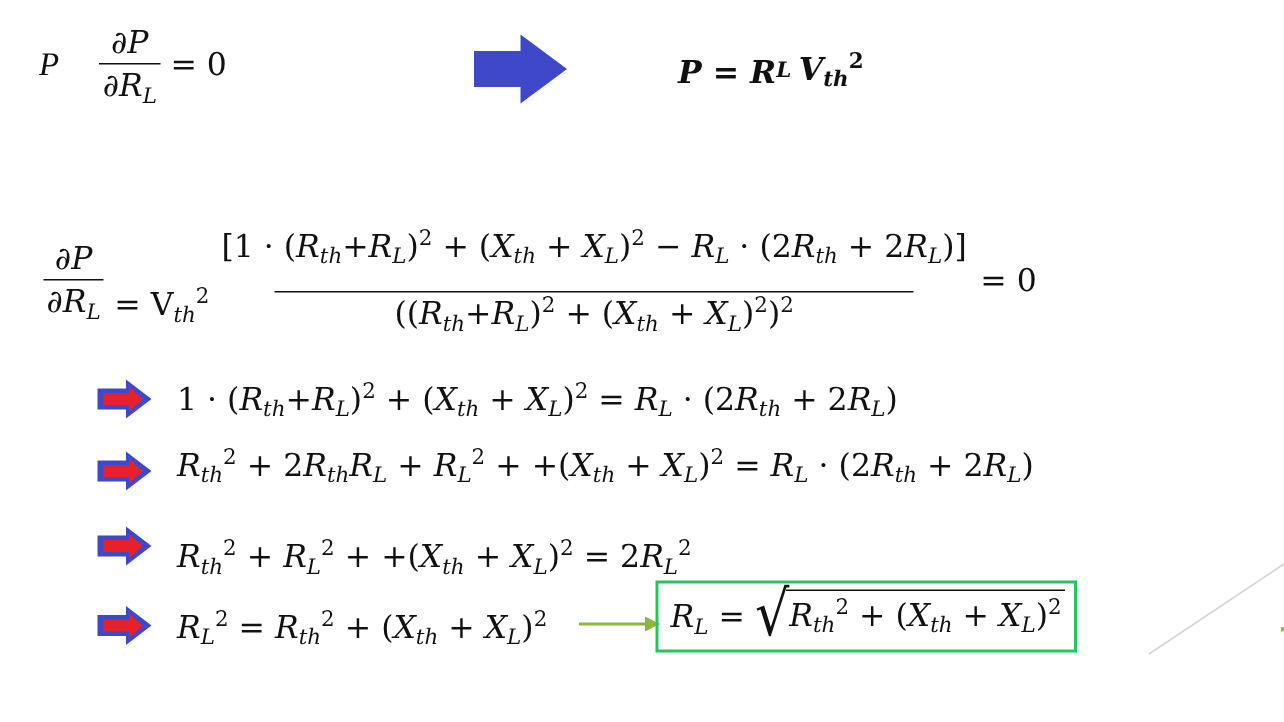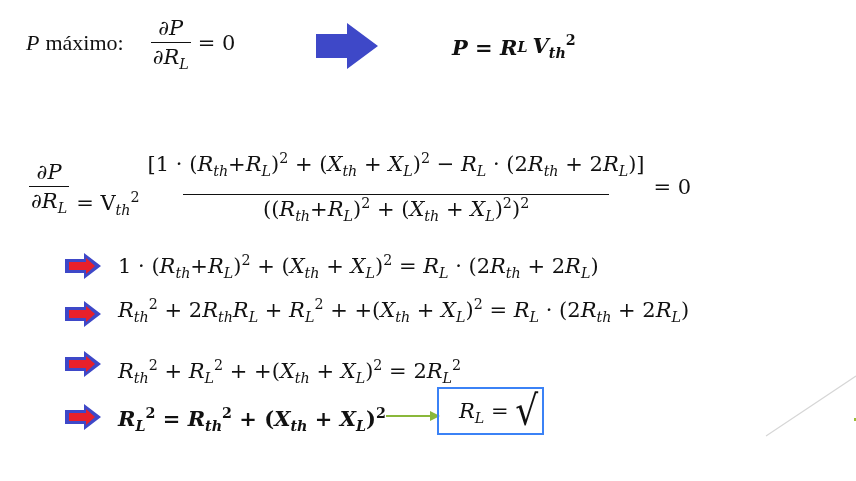--- a/index.html
+++ b/index.html
@@ -12,36 +12,35 @@
   .i { font-style: italic; }
   sub { font-size: 0.68em; vertical-align: -0.32em; font-style: italic; line-height: 0; }
   sup { font-size: 0.68em; vertical-align: 0.55em; line-height: 0; }
   .frac { display: inline-flex; flex-direction: column; align-items: center; vertical-align: middle; margin: 0 3px; }
   .frac .num { padding: 0 2px 3px 2px; }
   .frac .den { padding: 4px 2px 0 2px; border-top: 1.6px solid #111; }
   .label-text { font-family: "Liberation Serif", "DejaVu Serif", serif; font-size: 22px; }
   .row { display: flex; align-items: center; }
   .big-arrow { width: 64px; height: 48px; }
   .small-arrow { width: 38px; height: 28px; }
-  .result-box { border: 2px solid #3b82f6; padding: 4px 6px 4px 20px; display: inline-flex; align-items: center; text-align: right; }
+  .result-box { border: 2px solid #22c55e; padding: 4px 6px 4px 8px; display: inline-flex; align-items: center; text-align: right; }
   .sqrt { display: inline-flex; align-items: stretch; }
   .sqrt .rad { border-top: 1.6px solid #111; padding: 6px 2px 0 2px; }
   .sqrt-sign { font-size: 36px; line-height: 1; margin-right: -2px; transform: scaleY(1.15); }
 </style>
 </head>
 <body>
 
 <svg class="abs" style="left:760px;top:370px;" width="96" height="70" viewBox="0 0 96 70">
   <line x1="6" y1="66" x2="96" y2="6" stroke="#d6d6d6" stroke-width="1.2"></line>
   <rect x="94" y="48" width="2" height="3" fill="#9bbb3a"></rect>
 </svg>
 
 <div class="abs m row" style="left:26px;top:18px;height:50px;">
   <span class="i label-text">P</span>
-  <span class="label-text" style="margin-left:6px;">máximo:</span>
   <span style="width:24px;display:inline-block"></span>
   <span class="frac">
     <span class="num i">∂P</span>
     <span class="den"><span class="i">∂R</span><sub>L</sub></span>
   </span>
   <span style="margin-left:4px;">= 0</span>
 </div>
 
 <svg class="abs big-arrow" style="left:315px;top:22px;" viewBox="0 0 64 48">
   <path d="M1 12 H32 V1 L63 24 L32 47 V36 H1 Z" fill="#3e48c8"></path>
@@ -84,25 +83,26 @@
   <path d="M1 7 H20 V1 L37 14 L20 27 V21 H1 Z" fill="#3e48c8"></path>
   <path d="M5 10 H22 V6 L31 14 L22 22 V18 H5 Z" fill="#e8202a"></path>
 </svg>
 
 <div class="abs m" style="left:118px;top:256px;">1 · (<i>R</i><sub>th</sub>+<i>R</i><sub>L</sub>)<sup>2</sup> + (<i>X</i><sub>th</sub> + <i>X</i><sub>L</sub>)<sup>2</sup> = <i>R</i><sub>L</sub> · (2<i>R</i><sub>th</sub> + 2<i>R</i><sub>L</sub>)</div>
 
 <div class="abs m" style="left:118px;top:300px;"><i>R</i><sub>th</sub><sup>2</sup> + 2<i>R</i><sub>th</sub><i>R</i><sub>L</sub> + <i>R</i><sub>L</sub><sup>2</sup> + +(<i>X</i><sub>th</sub> + <i>X</i><sub>L</sub>)<sup>2</sup> = <i>R</i><sub>L</sub> · (2<i>R</i><sub>th</sub> + 2<i>R</i><sub>L</sub>)</div>
 
 <div class="abs m" style="left:118px;top:361px;text-align:center;"><i>R</i><sub>th</sub><sup>2</sup> + <i>R</i><sub>L</sub><sup>2</sup> + +(<i>X</i><sub>th</sub> + <i>X</i><sub>L</sub>)<sup>2</sup> = 2<i>R</i><sub>L</sub><sup>2</sup></div>
 
-<div class="abs m" style="left:118px;top:408px;font-weight:bold;"><i>R</i><sub>L</sub><sup>2</sup> = <i>R</i><sub>th</sub><sup>2</sup> + (<i>X</i><sub>th</sub> + <i>X</i><sub>L</sub>)<sup>2</sup></div>
+<div class="abs m" style="left:118px;top:408px;"><i>R</i><sub>L</sub><sup>2</sup> = <i>R</i><sub>th</sub><sup>2</sup> + (<i>X</i><sub>th</sub> + <i>X</i><sub>L</sub>)<sup>2</sup></div>
 
 <svg class="abs" style="left:386px;top:410px;" width="54" height="12" viewBox="0 0 54 12">
   <line x1="0" y1="6" x2="46" y2="6" stroke="#8ab83a" stroke-width="2"></line>
   <path d="M44 1 L54 6 L44 11 Z" fill="#8ab83a"></path>
 </svg>
 
 <div class="abs m result-box" style="left:437px;top:387px;">
   <span><i>R</i><sub>L</sub> =&nbsp;</span>
   <span class="sqrt">
     <span class="sqrt-sign">√</span>
+    <span class="rad"><i>R</i><sub>th</sub><sup>2</sup> + (<i>X</i><sub>th</sub> + <i>X</i><sub>L</sub>)<sup>2</sup></span>
   </span>
 </div>
 
 </body></html>

